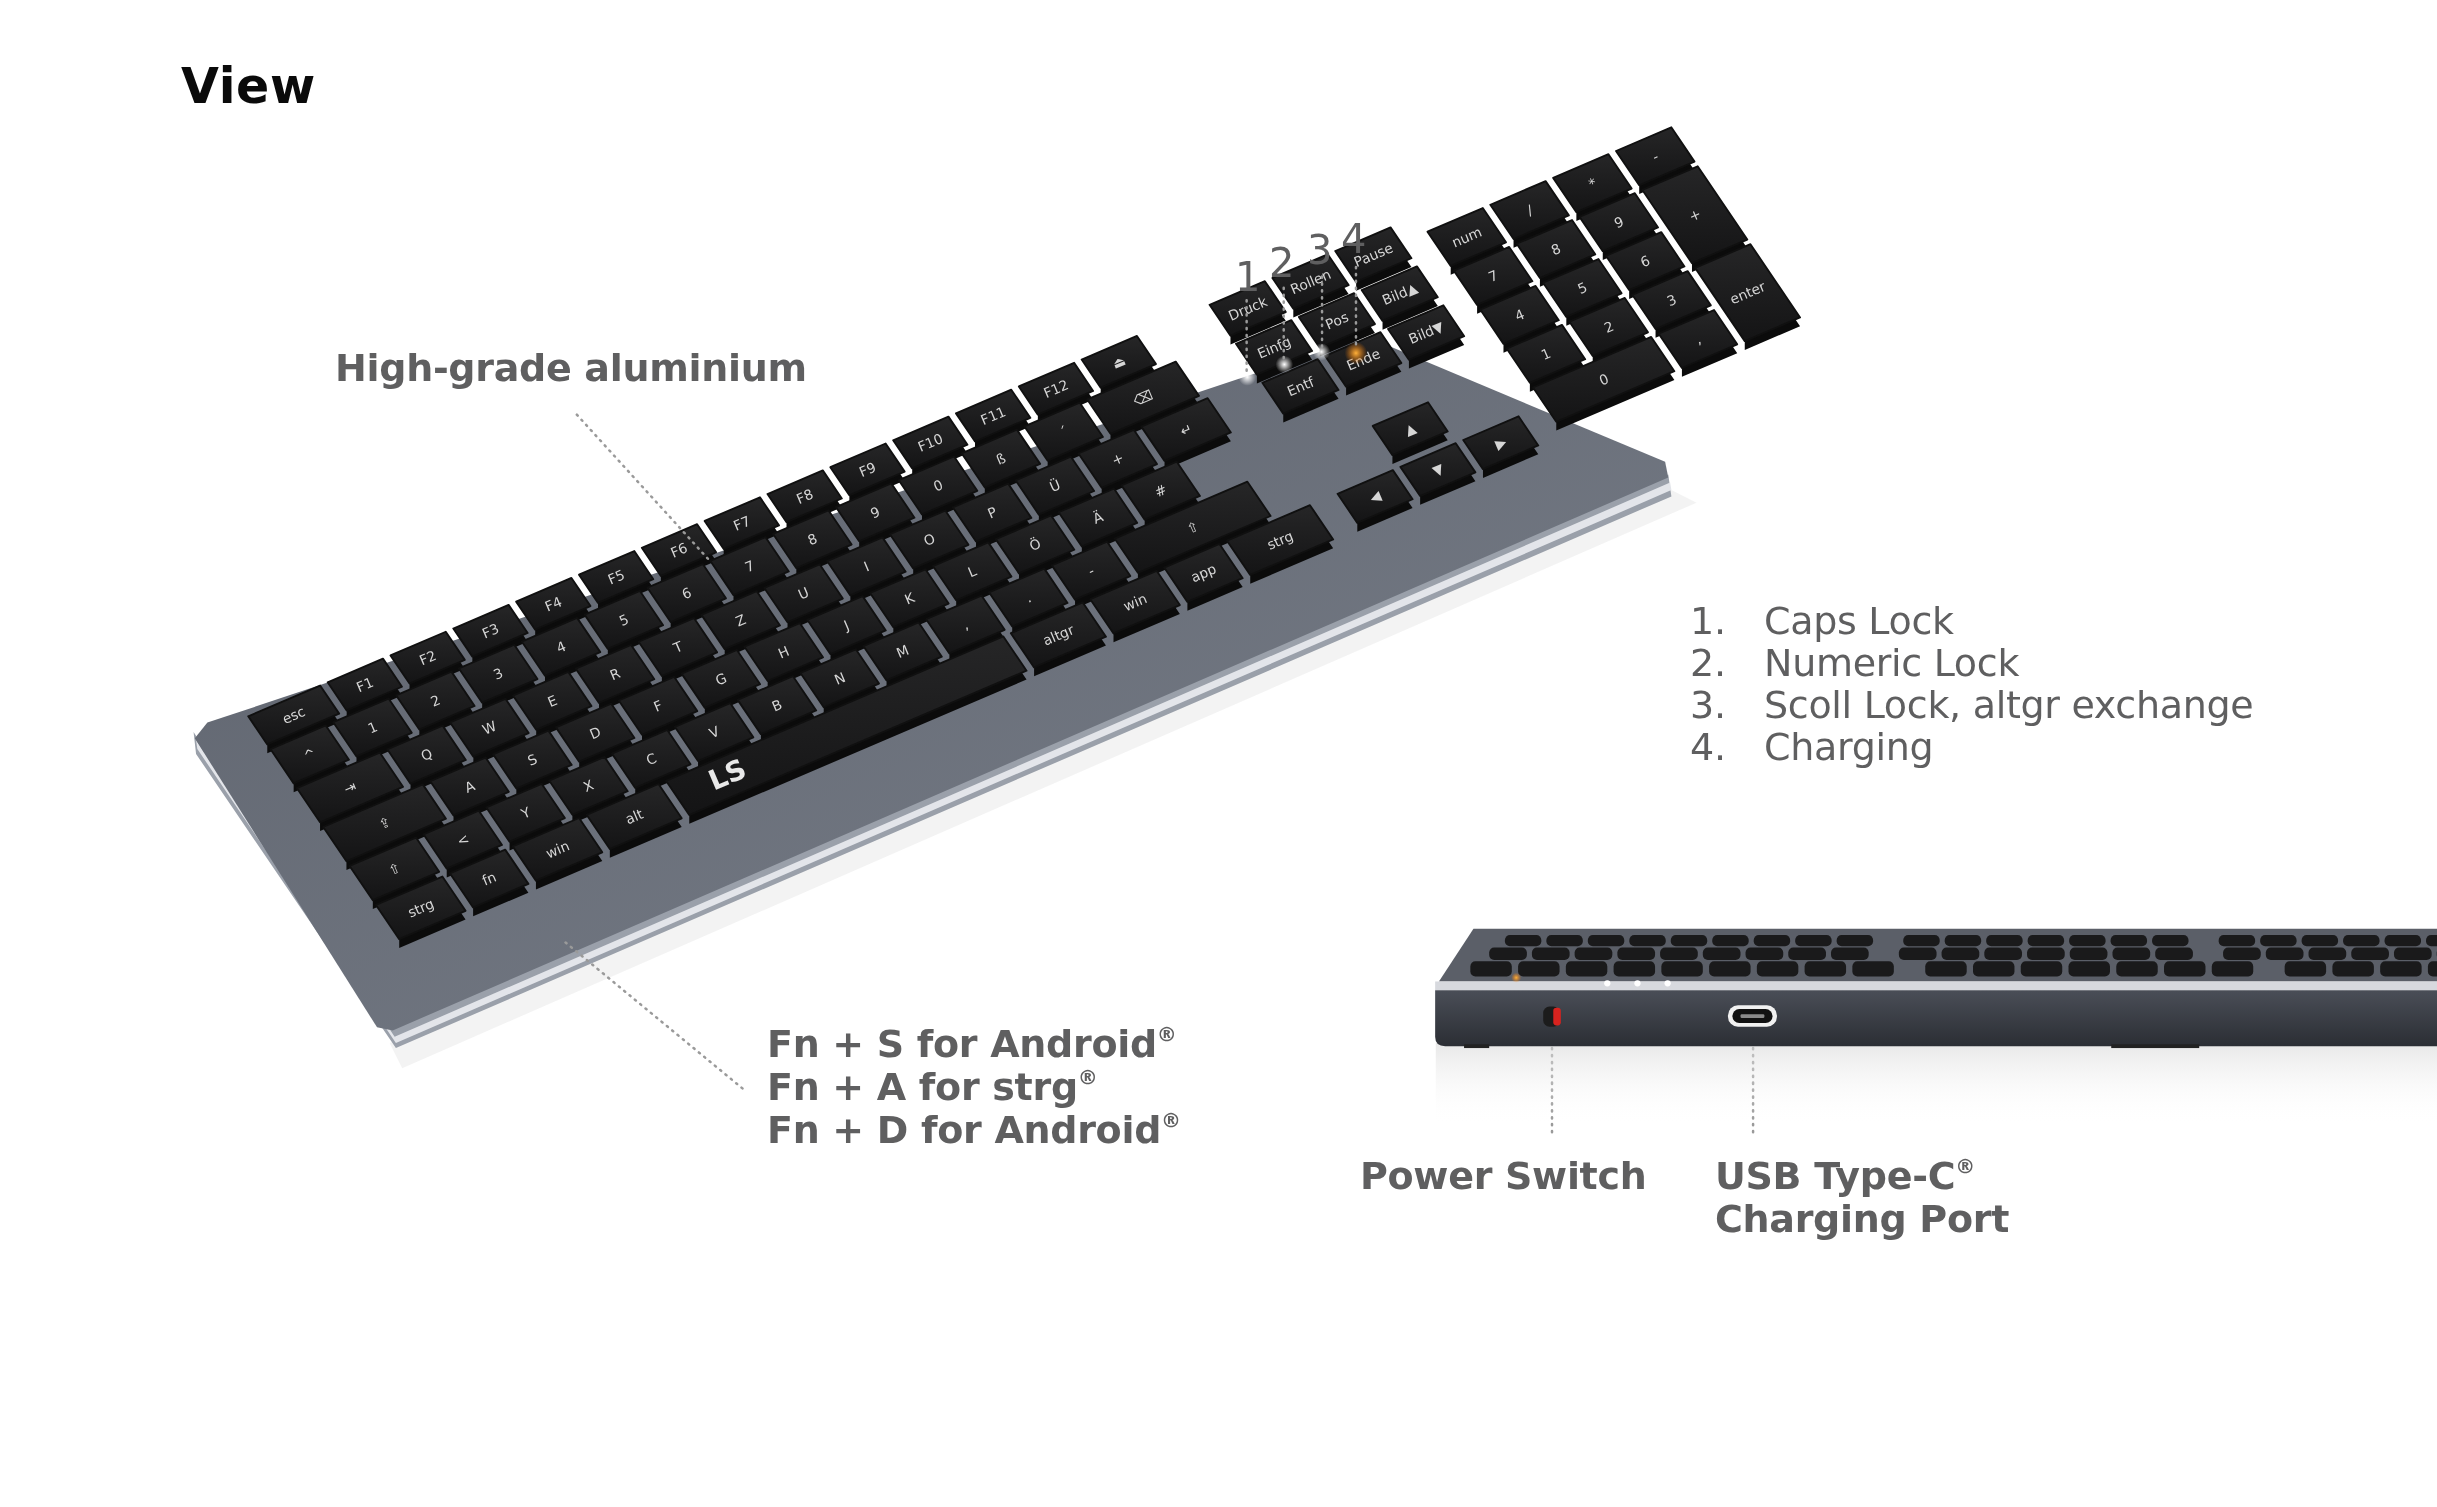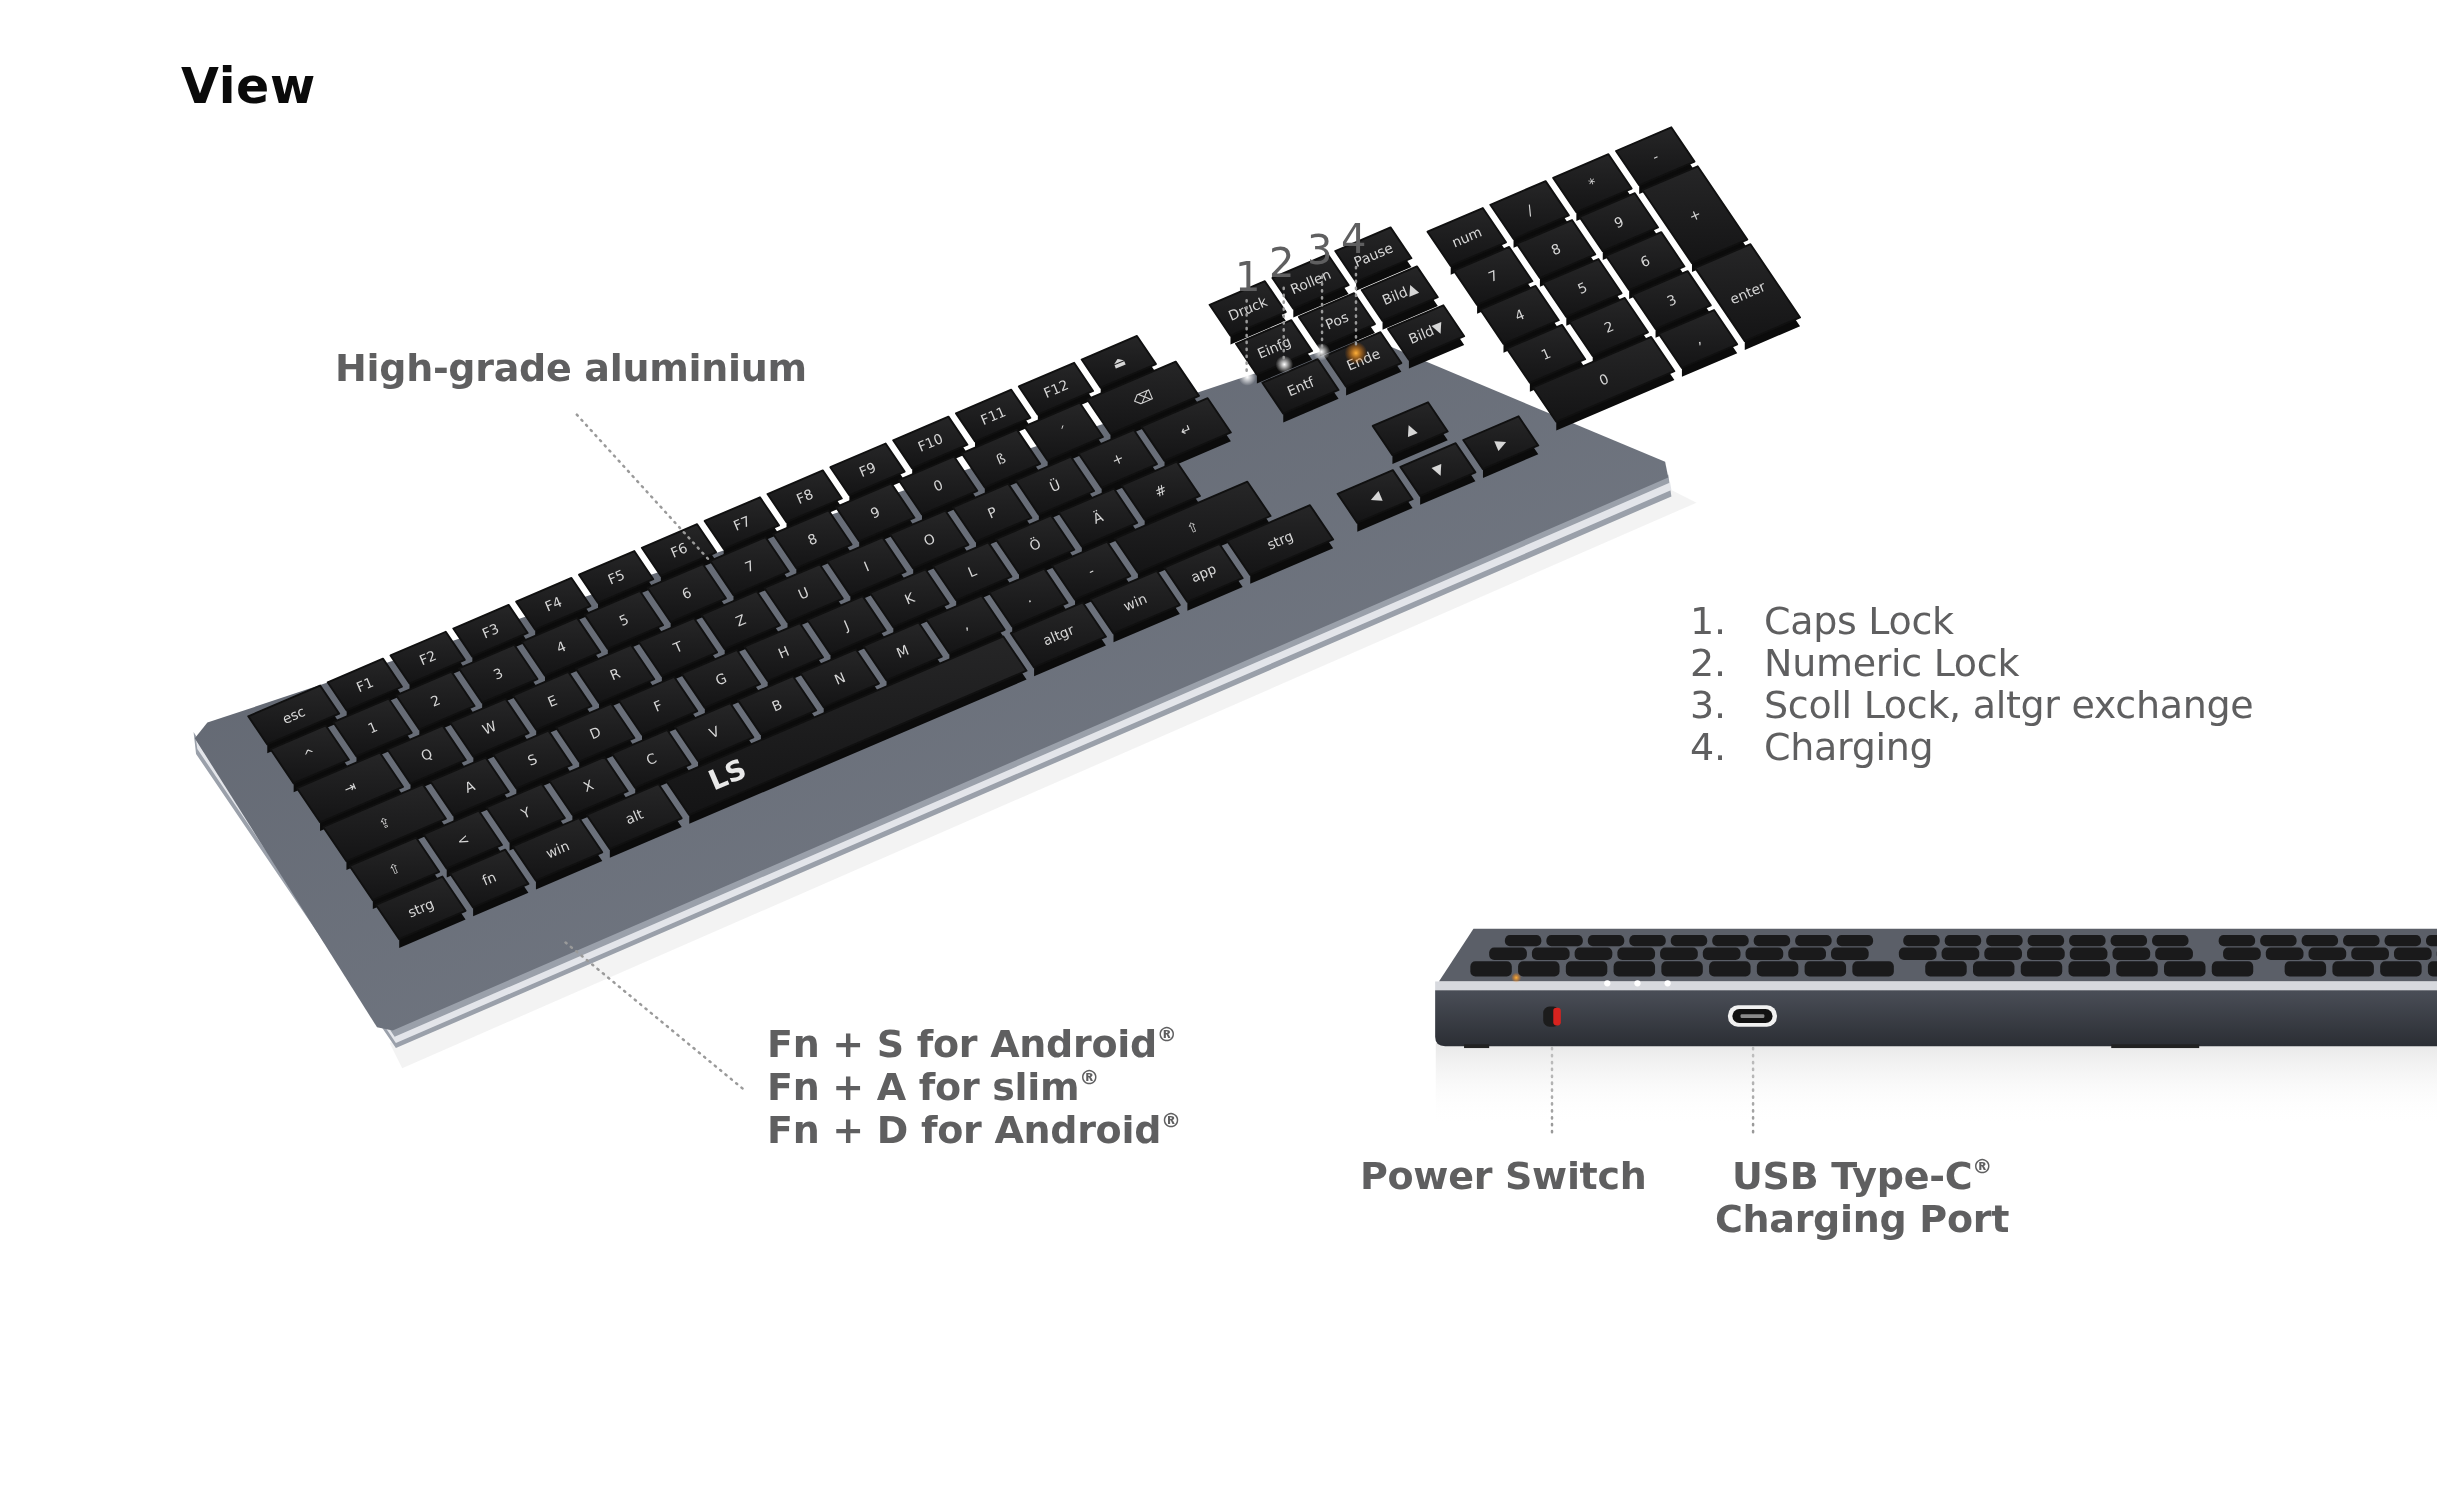--- a/index.html
+++ b/index.html
@@ -504,21 +504,21 @@
 <div class="led-num" style="left:1269px; top:240px;">2</div>
 <div class="led-num" style="left:1307px; top:227px;">3</div>
 <div class="led-num" style="left:1341px; top:216px;">4</div>
 
 <div class="label" style="left:335px; top:347px;">
   <div>High-grade aluminium</div>
 </div>
 
 <div class="label" style="left:767px; top:1023px;">
   <div><span>Fn + S for Android</span><sup>®</sup></div>
-  <div><span>Fn + A for slim</span><sup>®</sup></div>
+  <div><span>Fn + A for strg</span><sup>®</sup></div>
   <div><span>Fn + D for Android</span><sup>®</sup></div>
 </div>
 
 <div class="legend">
   <div class="legend-row">
     <span class="legend-num">1.</span>
     <span>Caps Lock</span>
   </div>
   <div class="legend-row">
     <span class="legend-num">2.</span>
@@ -528,17 +528,17 @@
     <span class="legend-num">3.</span>
     <span>Scoll Lock, altgr exchange</span>
   </div>
   <div class="legend-row">
     <span class="legend-num">4.</span>
     <span>Charging</span>
   </div>
 </div>
 
 <div class="label" style="left:1360px; top:1155px;">Power Switch</div>
-<div class="label" style="left:1715px; top:1155px;text-align:center;">
+<div class="label" style="left:1715px; top:1155px;">
   <div><span>USB Type-C</span><sup>®</sup></div>
   <div>Charging Port</div>
 </div>
 
 
 </body></html>

